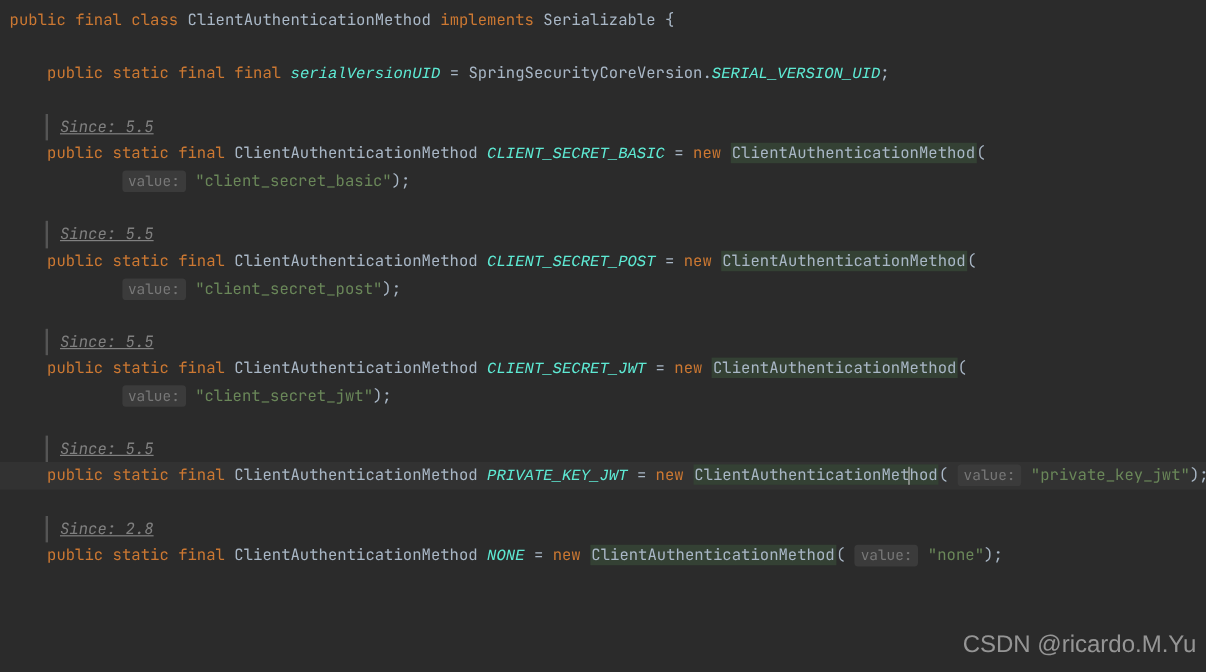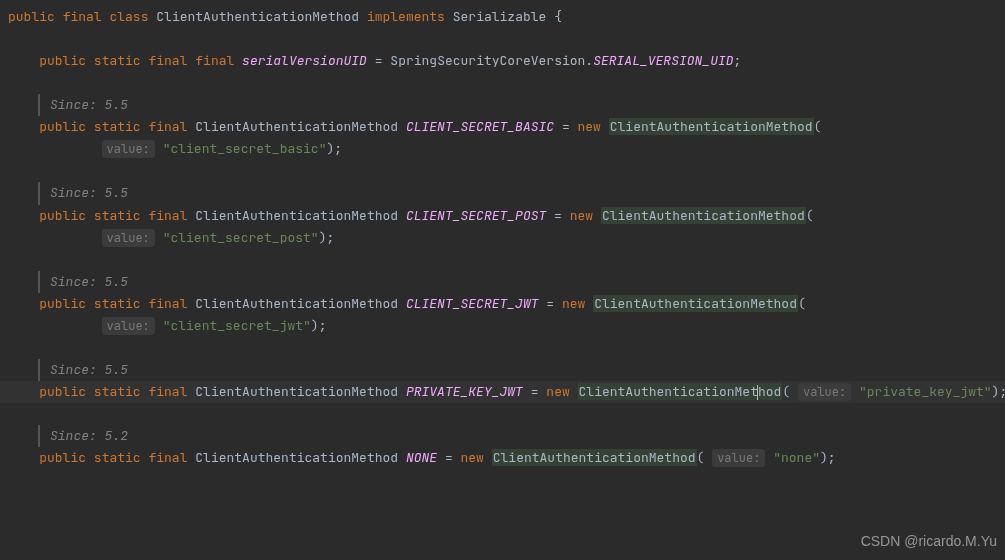--- a/index.html
+++ b/index.html
@@ -12,56 +12,57 @@
       width: 1005px;
       height: 560px;
       overflow: hidden;
       position: relative;
       padding-top: 6px;
     }
     .line { white-space: pre; padding-left: 8px; }
     .kw { color: #cc7832; }
     .cls { color: #a9b7c6; }
     .type { color: #a9b7c6; }
-    .field-italic { color: #f0abfc; font-style: italic; }
+    .field-italic { color: #5eead4; font-style: italic; font-family: Liberation Mono, monospace; }
     .new-call { color: #a9b7c6; background: #344134; padding: 0 1px; }
     .str { color: #6a8759; }
     .punct { color: #a9b7c6; }
     .hint {
       color: #787878;
       background: #3b3b3b;
       padding: 1px 5px;
       border-radius: 3px;
       font-size: 12px;
       font-style: normal;
     }
     .doc-block {
       border-left: 2px solid #555;
       margin-left: 38px;
       padding-left: 10px;
       color: #808080;
+      text-decoration: underline;
     }
     .doc-tag { color: #808080; font-style: italic; }
     .spacer { height: 22px; }
     .line-hl { background: #323232; }
     .caret {
       display: inline-block;
       width: 1px;
       height: 15px;
       background: #bbbbbb;
       vertical-align: text-bottom;
       margin: 0 -0.5px;
     }
     .watermark {
       position: absolute;
       right: 8px;
       bottom: 6px;
       color: rgba(220,220,220,0.6);
       font-family: sans-serif;
-      font-size: 14px;
+      font-size: 20px;
       pointer-events: none;
     }
   </style>
 </head>
 <body>
 
 <div class="line"><span class="kw">public</span> <span class="kw">final</span> <span class="kw">class</span> <span class="cls">ClientAuthenticationMethod</span> <span class="kw">implements</span> <span class="cls">Serializable</span><span class="punct"> {</span></div>
 
 <div class="spacer"></div>
 
@@ -89,17 +90,17 @@
 <div class="line">            <span class="hint">value:</span> <span class="str">"client_secret_jwt"</span><span class="punct">);</span></div>
 
 <div class="spacer"></div>
 
 <div class="doc-block"><span class="doc-tag">Since: 5.5</span></div>
 
 <div class="line line-hl">    <span class="kw">public</span> <span class="kw">static</span> <span class="kw">final</span> <span class="type">ClientAuthenticationMethod</span> <span class="field-italic">PRIVATE_KEY_JWT</span><span class="punct"> = </span><span class="kw">new</span> <span class="new-call">ClientAuthenticationMet<span class="caret"></span>hod</span><span class="punct">(</span> <span class="hint">value:</span> <span class="str">"private_key_jwt"</span><span class="punct">);</span></div>
 
 <div class="spacer"></div>
 
-<div class="doc-block"><span class="doc-tag">Since: 5.2</span></div>
+<div class="doc-block"><span class="doc-tag">Since: 2.8</span></div>
 
 <div class="line">    <span class="kw">public</span> <span class="kw">static</span> <span class="kw">final</span> <span class="type">ClientAuthenticationMethod</span> <span class="field-italic">NONE</span><span class="punct"> = </span><span class="kw">new</span> <span class="new-call">ClientAuthenticationMethod</span><span class="punct">(</span> <span class="hint">value:</span> <span class="str">"none"</span><span class="punct">);</span></div>
 
 <div class="watermark">CSDN @ricardo.M.Yu</div>
 
 </body></html>

